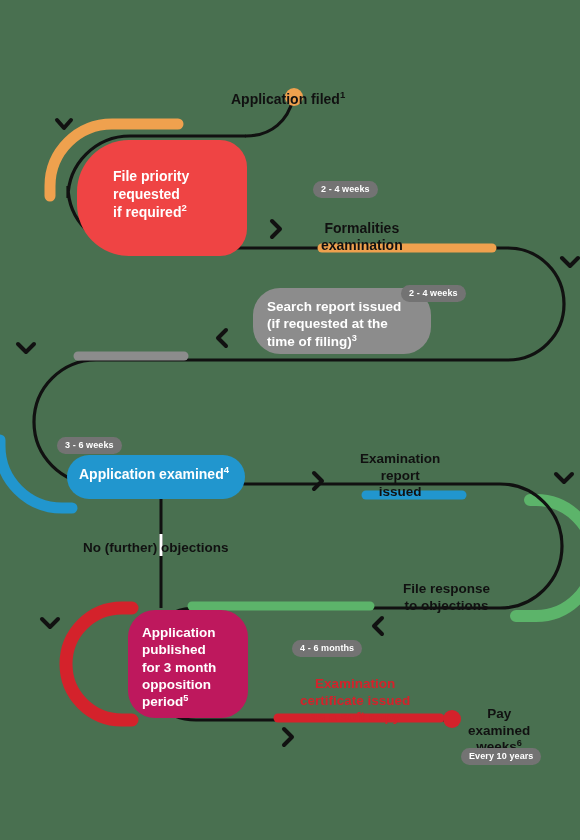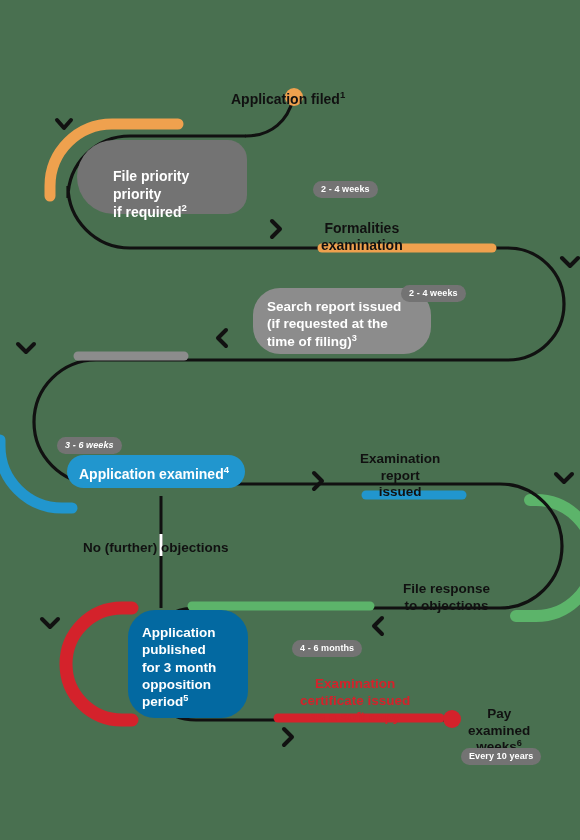--- a/index.html
+++ b/index.html
@@ -107,62 +107,62 @@
       <polyline points="382,618 374,626 382,634"></polyline>
       <polyline points="42,619 50,627 58,619"></polyline>
       <polyline points="284,729 292,737 284,745"></polyline>
     </g>
   </svg>
 
   <div class="plain-label" style="left:231px;top:74px;font-size:14px;">
     <span>Application filed</span><sup>1</sup>
   </div>
 
-  <div class="node-box" style="left:77px;top:140px;width:170px;height:74px;background:#737373;
+  <div class="node-box" style="left:77px;top:140px;width:170px;height:116px;background:#ef4444;
               border-top-left-radius:52px;border-bottom-left-radius:52px;
               padding:28px 0 0 36px;font-size:14px;">
     <span class="txt">File priority</span>
-    <span class="txt">priority</span>
+    <span class="txt">requested</span>
     <span class="txt"><span>if required</span><sup>2</sup></span>
   </div>
 
   <div class="badge" style="left:313px;top:181px;">2 - 4 weeks</div>
   <div class="plain-label" style="left:321px;top:203px;font-size:14px;">
     <span class="txt">Formalities</span>
     <span class="txt">examination</span>
   </div>
 
   <div class="node-box" style="left:253px;top:288px;width:178px;height:66px;background:#8C8C8C;
               padding:10px 0 0 14px;font-size:13.5px;">
     <span class="txt">Search report issued</span>
     <span class="txt">(if requested at the</span>
     <span class="txt"><span>time of filing)</span><sup>3</sup></span>
   </div>
   <div class="badge" style="left:401px;top:285px;">2 - 4 weeks</div>
 
-  <div class="badge" style="left:57px;top:437px;font-style:italic;">3 - 6 weeks</div>
-  <div class="node-box" style="left:67px;top:455px;width:178px;height:33px;background:#2196CE;
+  <div class="badge" style="left:57px;top:437px;">3 - 6 weeks</div>
+  <div class="node-box" style="left:67px;top:455px;width:178px;height:44px;background:#2196CE;
               padding:11px 0 0 12px;font-size:14px;">
     <span>Application examined</span><sup>4</sup>
   </div>
 
   <div class="plain-label" style="left:360px;top:435px;font-size:13.5px;">
     <span class="txt">Examination</span>
     <span class="txt">report</span>
     <span class="txt">issued</span>
   </div>
 
   <div class="plain-label" style="left:83px;top:540px;font-size:13.5px;">No (further) objections</div>
 
   <div class="plain-label" style="left:403px;top:565px;font-size:13.5px;">
     <span class="txt">File response</span>
     <span class="txt">to objections</span>
   </div>
 
-  <div class="node-box" style="left:128px;top:610px;width:120px;height:108px;background:#0369a1;
+  <div class="node-box" style="left:128px;top:610px;width:120px;height:108px;background:#be185d;
               padding:14px 0 0 14px;font-size:13.5px;">
     <span class="txt">Application</span>
     <span class="txt">published</span>
     <span class="txt">for 3 month</span>
     <span class="txt"><span>opposition period</span><sup>5</sup></span>
   </div>
 
   <div class="badge" style="left:292px;top:640px;">4 - 6 months</div>
   <div class="plain-label" style="left:300px;top:660px;font-size:13.5px;color:#D4222B;">
     <span class="txt">Examination</span>

